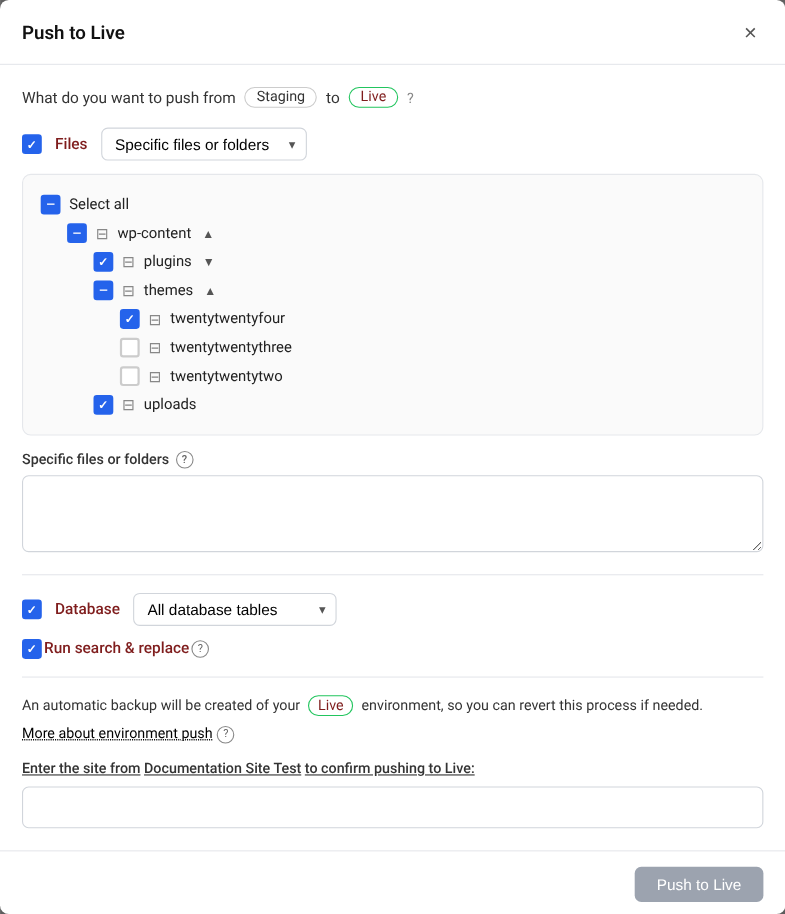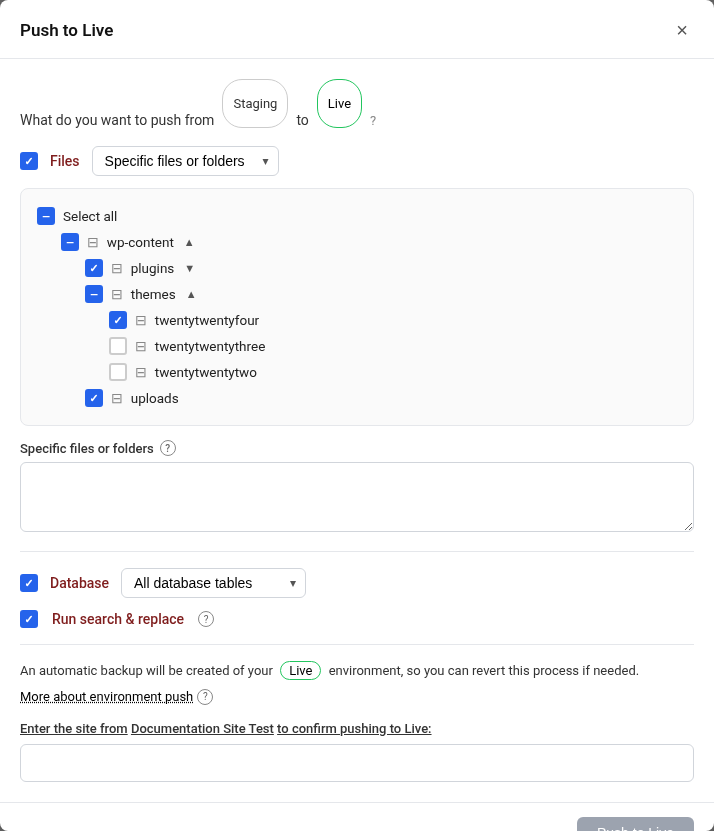--- a/index.html
+++ b/index.html
@@ -59,28 +59,28 @@
       display: flex;
       align-items: flex-end;
       gap: 8px;
       margin-bottom: 18px;
       font-size: 14px;
       color: #333;
     }
     .env-badge {
       border: 1px solid #ccc;
       border-radius: 20px;
-      padding: 16px 10px;
+      padding: 1px 10px;
       font-size: 13px;
       background: #fff;
       color: #333;
     }
     .env-badge.live {
       border-color: #22c55e;
-      color: #000000;
+      color: #7f1d1d;
     }
     .question-icon {
       color: #888;
       font-size: 13px;
       cursor: pointer;
     }
     .section-row {
       display: flex;
       align-items: center;
       gap: 12px;
@@ -270,21 +270,21 @@
       border-radius: 6px;
       padding: 8px 20px;
       font-size: 14px;
       background: #9ca3af;
       color: #fff;
       cursor: not-allowed;
     }
     .run-replace-row {
       display: flex;
       align-items: center;
-      gap: 14px;
+      gap: 2px;
       margin-bottom: 14px;
     }
   </style>
 </head>
 <body>
 
 <div class="modal-overlay">
   <div class="modal">
 
     <div class="modal-header">

